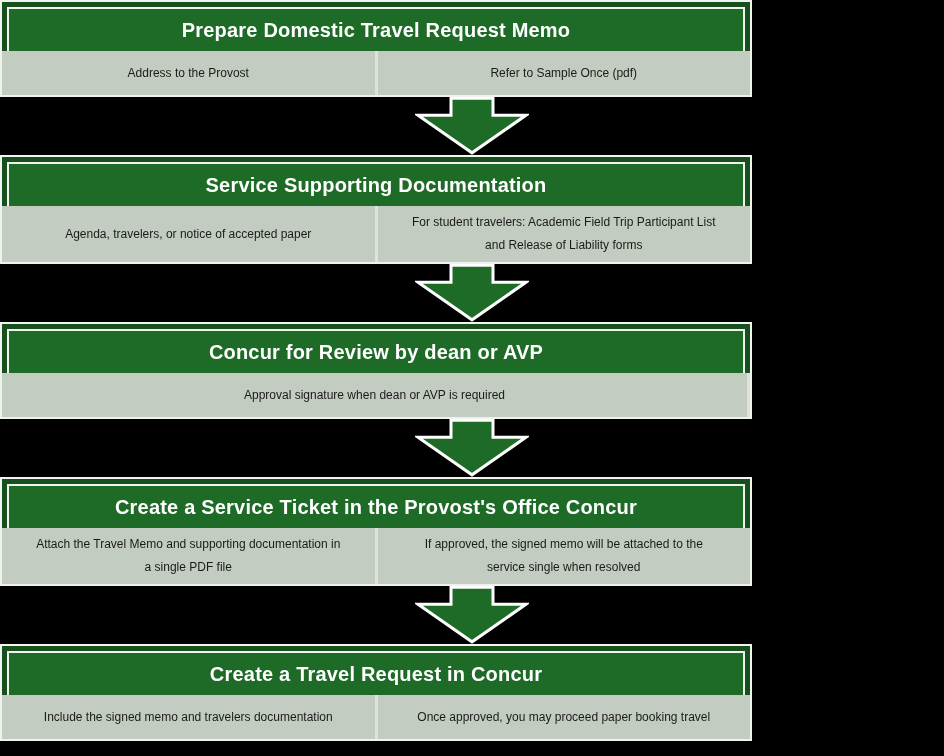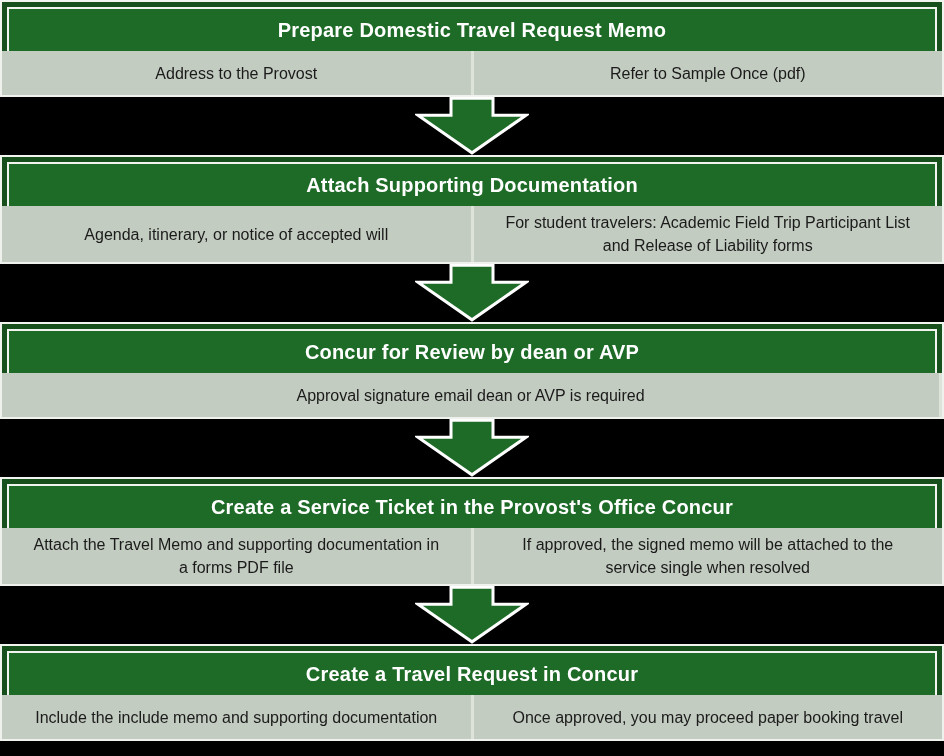--- a/index.html
+++ b/index.html
@@ -6,21 +6,21 @@
   .canvas {
     position: relative;
     width: 944px;
     height: 756px;
     background: #000;
     overflow: hidden;
     font-family: "Liberation Sans", "DejaVu Sans", sans-serif;
     display: flex;
     flex-direction: column;
   }
-  .section { width: 944px; box-sizing: border-box; }
+  .section { width: 752px; box-sizing: border-box; }
   .header-outer {
     box-sizing: border-box;
     border: 2px solid #f2f4ef;
     border-bottom: none;
     background: #17501d;
     padding: 5px 5px 0 5px;
   }
   .header-inner {
     box-sizing: border-box;
     border: 2px solid #f2f4ef;
@@ -44,21 +44,21 @@
     align-items: stretch;
     min-height: 46px;
   }
   .cell {
     flex: 1 1 0;
     display: flex;
     align-items: center;
     justify-content: center;
     text-align: center;
     padding: 5px 30px;
-    font-size: 16px;
+    font-size: 12px;
     line-height: 23px;
     color: #1b1b1b;
   }
   .vdiv { width: 3px; background: #dde3d8; }
   .arrow-row {
     flex: 1 1 auto;
     min-height: 50px;
     max-height: 58px;
     display: flex;
     align-items: stretch;
@@ -84,74 +84,74 @@
   </div>
 
   <div class="arrow-row">
     <svg class="arrow-svg" viewBox="0 0 114 54" preserveAspectRatio="none">
       <polygon points="36,1 78,1 78,17 111,17 57,52 3,17 36,17" fill="#1e6b28" stroke="#ffffff" stroke-width="3" stroke-linejoin="miter"></polygon>
     </svg>
   </div>
 
   <div class="section">
     <div class="header-outer">
-      <div class="header-inner">Attach Supporting Documentation</div>
+      <div class="header-inner">Service Supporting Documentation</div>
     </div>
     <div class="detail-row">
-      <div class="cell">Agenda, itinerary, or notice of accepted will</div>
+      <div class="cell">Agenda, travelers, or notice of accepted paper</div>
       <div class="vdiv"></div>
       <div class="cell">For student travelers: Academic Field Trip Participant List and Release of Liability forms</div>
     </div>
   </div>
 
   <div class="arrow-row">
     <svg class="arrow-svg" viewBox="0 0 114 54" preserveAspectRatio="none">
       <polygon points="36,1 78,1 78,17 111,17 57,52 3,17 36,17" fill="#1e6b28" stroke="#ffffff" stroke-width="3" stroke-linejoin="miter"></polygon>
     </svg>
   </div>
 
   <div class="section">
     <div class="header-outer">
       <div class="header-inner">Concur for Review by dean or AVP</div>
     </div>
     <div class="detail-row">
-      <div class="cell">Approval signature email dean or AVP is required</div>
+      <div class="cell">Approval signature when dean or AVP is required</div>
       <div class="vdiv"></div>
     </div>
   </div>
 
   <div class="arrow-row">
     <svg class="arrow-svg" viewBox="0 0 114 54" preserveAspectRatio="none">
       <polygon points="36,1 78,1 78,17 111,17 57,52 3,17 36,17" fill="#1e6b28" stroke="#ffffff" stroke-width="3" stroke-linejoin="miter"></polygon>
     </svg>
   </div>
 
   <div class="section">
     <div class="header-outer">
       <div class="header-inner">Create a Service Ticket in the Provost's Office Concur</div>
     </div>
     <div class="detail-row">
-      <div class="cell">Attach the Travel Memo and supporting documentation in a forms PDF file</div>
+      <div class="cell">Attach the Travel Memo and supporting documentation in a single PDF file</div>
       <div class="vdiv"></div>
       <div class="cell">If approved, the signed memo will be attached to the service single when resolved</div>
     </div>
   </div>
 
   <div class="arrow-row">
     <svg class="arrow-svg" viewBox="0 0 114 54" preserveAspectRatio="none">
       <polygon points="36,1 78,1 78,17 111,17 57,52 3,17 36,17" fill="#1e6b28" stroke="#ffffff" stroke-width="3" stroke-linejoin="miter"></polygon>
     </svg>
   </div>
 
   <div class="section">
     <div class="header-outer">
       <div class="header-inner">Create a Travel Request in Concur</div>
     </div>
     <div class="detail-row">
-      <div class="cell">Include the include memo and supporting documentation</div>
+      <div class="cell">Include the signed memo and travelers documentation</div>
       <div class="vdiv"></div>
       <div class="cell">Once approved, you may proceed paper booking travel</div>
     </div>
   </div>
 
   <div class="bottom-gap"></div>
 
 </div>
 
 </body></html>

